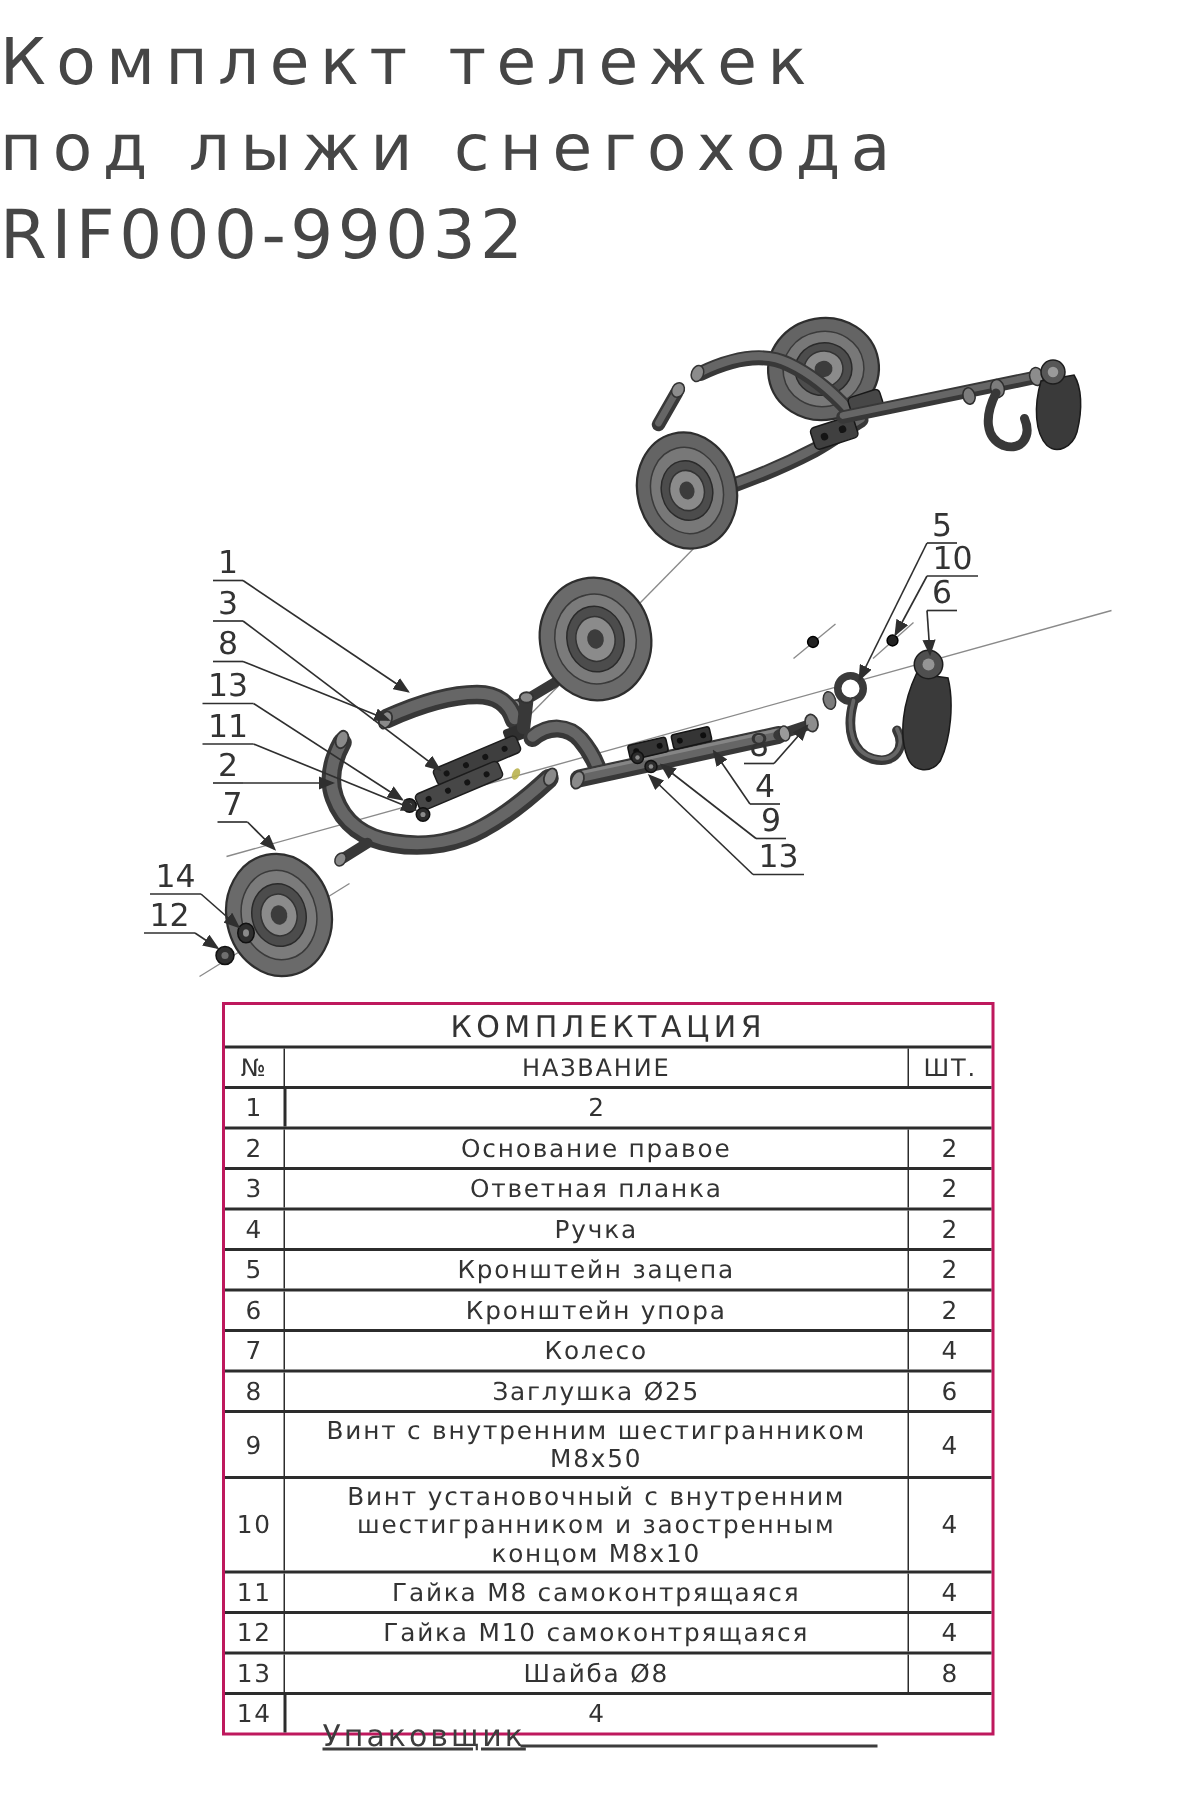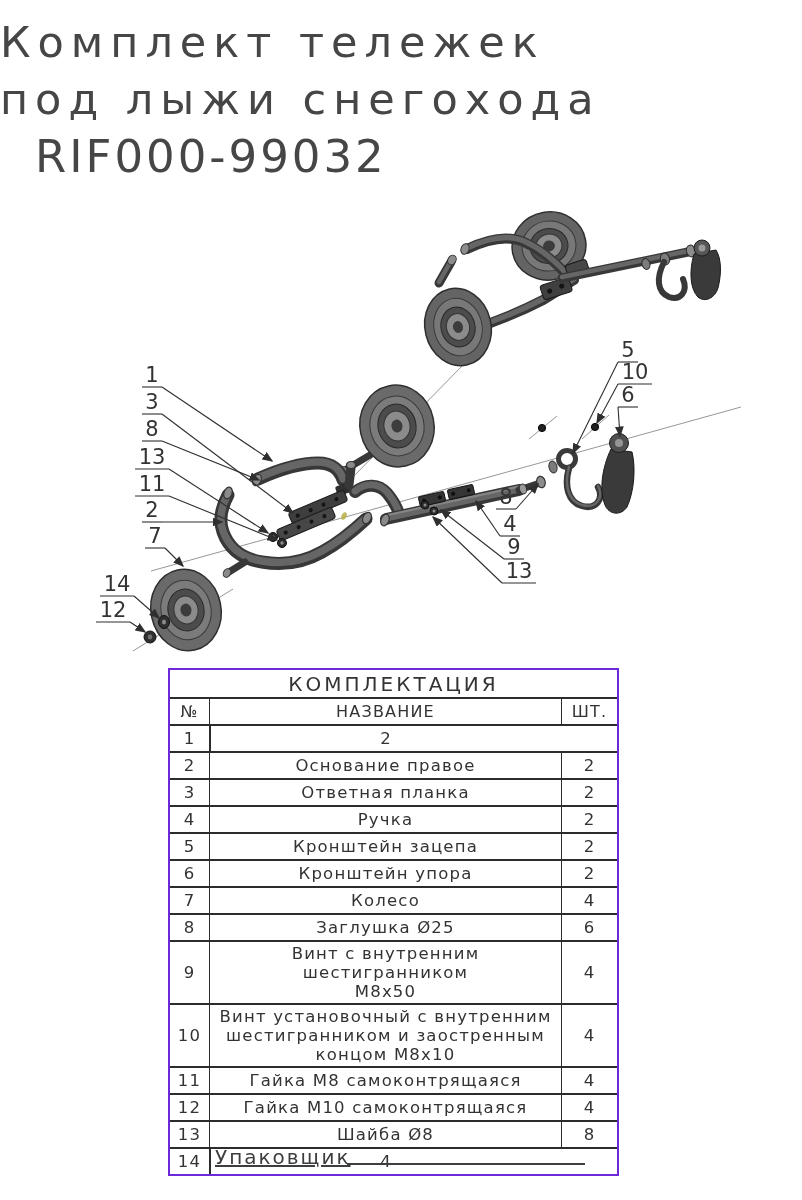--- a/index.html
+++ b/index.html
@@ -4,33 +4,33 @@
 <style>
   html,body{margin:0;padding:0;}
   body{
     width:802px;height:1200px;position:relative;background:#ffffff;
     font-family:"DejaVu Sans",sans-serif;color:#3a3a3a;overflow:hidden;
   }
   
   .title{position:absolute;top:14px;left:0;width:802px;text-align:left;
     color:#464646;font-weight:400;}
   .title .tline{font-size:43px;line-height:57px;letter-spacing:7px;white-space:nowrap;}
-  .title .tline:nth-child(3){letter-spacing:3px;font-size:45px;padding-left:35px;}
+  .title .tline:nth-child(3){letter-spacing:3px;font-size:45px;}
   
   #diagram{position:absolute;top:0;left:0;}
   .tube-o{fill:none;stroke:#383838;stroke-linecap:round;}
   .tube-i{fill:none;stroke:#666666;stroke-linecap:round;}
   .tube-h{fill:none;stroke:#858585;stroke-linecap:round;}
   .thin{stroke:#8a8a8a;stroke-width:0.9;}
   .leader{stroke:#2f2f2f;stroke-width:1.1;}
   .callout-num{font-size:21px;fill:#333;text-anchor:middle;font-family:"DejaVu Sans",sans-serif;}
   
-  .ptable{position:absolute;left:148px;top:668px;width:451px;
-    border:2px solid #6d28d9;box-sizing:border-box;background:#fff;
-    font-size:16.5px;color:#333;margin-left:20px;}
+  .ptable{position:absolute;left:148px;top:668px;width:515px;
+    border:2px solid #be185d;box-sizing:border-box;background:#fff;
+    font-size:16.5px;color:#333;}
   .caption{height:29px;display:flex;align-items:center;justify-content:center;
     font-size:20px;letter-spacing:3px;border-bottom:2px solid #2c2c2c;box-sizing:border-box;}
   .trow{display:grid;grid-template-columns:40px 1fr 56px;border-bottom:2px solid #2c2c2c;box-sizing:border-box;}
   .trow:last-child{border-bottom:none;}
   .trow.head{font-size:16px;letter-spacing:2px;}
   .cell{display:flex;align-items:center;justify-content:center;text-align:center;
     min-height:25px;padding:2px 3px;box-sizing:border-box;letter-spacing:1.2px;
     line-height:19px;white-space:pre-line;}
   .cell.no{border-right:1.6px solid #2c2c2c;}
   .cell.qty{border-left:1.6px solid #2c2c2c;}

